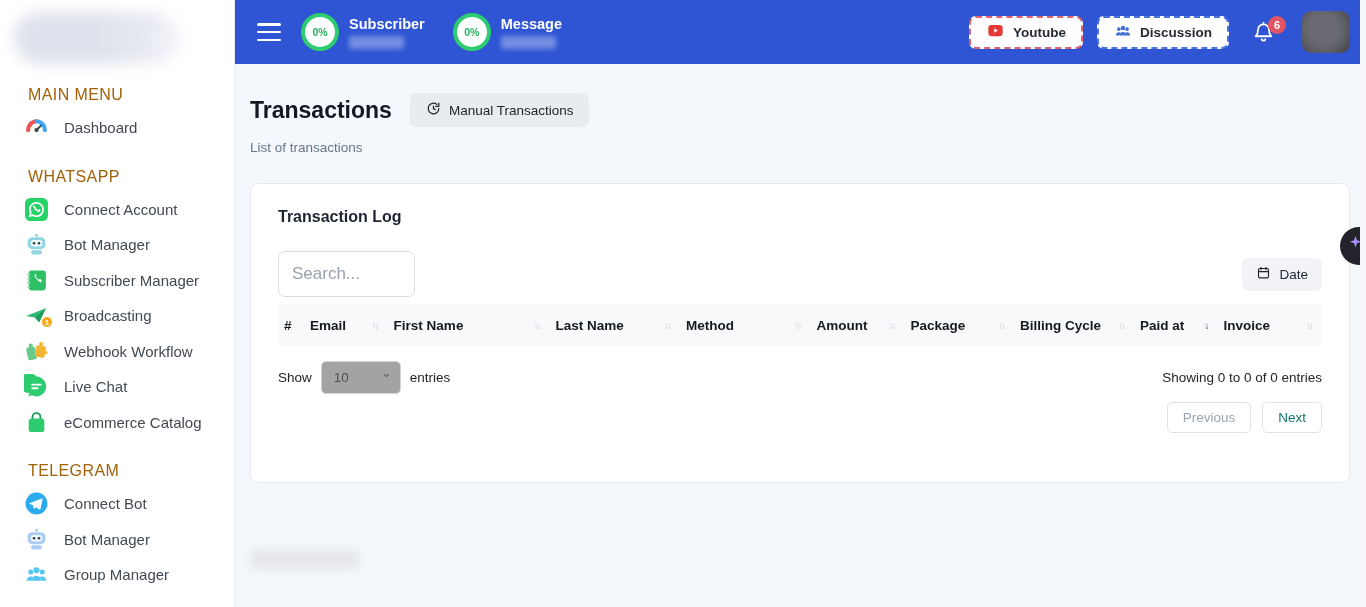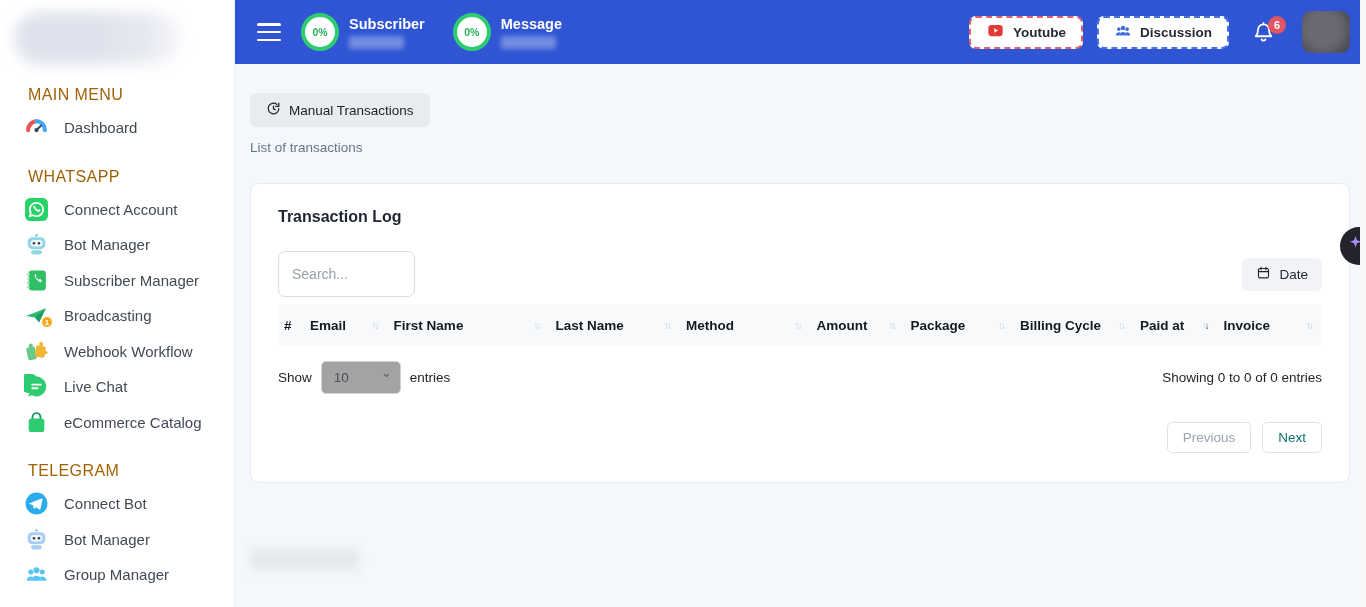--- a/index.html
+++ b/index.html
@@ -46,41 +46,41 @@
   .page-head { display:flex; align-items:center; gap:18px; }
   .page-title { font-size:23px; font-weight:bold; color:#12181f; }
   .manual-btn { display:flex; align-items:center; gap:8px; background:#e9ecef; border:none; border-radius:6px;
       height:34px; padding:0 16px; font-size:13.5px; color:#212529; cursor:pointer; font-family:inherit;justify-content:space-between; }
   .subtitle { margin-top:13px; font-size:13.5px; color:#677788; }
 
   .card { margin-top:28px; background:#fff; border:1px solid #e7ebf0; border-radius:8px; padding:24px 27px; height:300px; }
   .card-title { font-size:16px; font-weight:bold; color:#1e2530; }
   .controls { margin-top:25px; display:flex; justify-content:space-between; align-items:center; }
   .search-input { width:137px; height:46px; border:1px solid #d9dee5; border-radius:7px; padding:0 13px;
-      font-size:14px; color:#30373f; font-family:inherit; outline:none; }
+      font-size:17px; color:#30373f; font-family:inherit; outline:none; }
   .search-input::placeholder { color:#97a0ac; }
   .date-btn { display:flex; align-items:center; gap:8px; background:#f1f3f6; border:none; border-radius:6px;
       height:33px; padding:0 14px; font-size:13.5px; color:#1e2530; cursor:pointer; font-family:inherit; }
 
   .thead { margin-top:7px; display:flex; align-items:center; height:42px; background:#f7f9fb; }
   .hcell { display:flex; align-items:center; justify-content:space-between; padding:0 10px 0 6px;
       font-weight:bold; font-size:13.5px; color:#15191e; cursor:pointer; white-space:nowrap; }
   .c0{width:2.5%}.c1{width:8%}.c2{width:15.5%}.c3{width:12.5%}.c4{width:12.5%}.c5{width:9%}.c6{width:10.5%}.c7{width:11.5%}.c8{width:8%}.c9{width:10%}
   .sort { font-size:10px; color:#c4ccd4; letter-spacing:-2px; font-weight:normal; margin-left:6px; }
   .sort .dn.active { color:#3f4650; }
   .empty-row { height:41px; line-height:41px; text-align:center; font-size:13.5px; color:#212529; border-bottom:1px solid #e9edf2; }
 
   .table-footer { margin-top:15px; display:flex; justify-content:space-between; align-items:center; }
   .show-group { display:flex; align-items:center; gap:9px; font-size:13.5px; color:#212529; }
   .select-box { position:relative; }
   .select-box select { appearance:none; -webkit-appearance:none; width:80px; height:33px; border:1px solid #ced4da;
       border-radius:5px; background:#a3a3a3; padding:0 24px 0 12px; font-size:13.5px; color:#495057; font-family:inherit; cursor:pointer; }
   .chev { position:absolute; right:9px; top:4px; font-size:13px; color:#555e67; pointer-events:none; }
   .summary { font-size:13.5px; color:#212529; }
-  .pager { margin-top:28px; display:flex; justify-content:flex-end; gap:11px; }
+  .pager { margin-top:8px; display:flex; justify-content:flex-end; gap:11px; }
   .page-btn { height:31px; padding:0 15px; border:1px solid #dfe3e8; border-radius:5px; background:#fff;
       font-size:13.5px; font-family:inherit; cursor:pointer; }
   .page-btn.prev { color:#9aa4b2; }
   .page-btn.next { color:#0f766e; }
 
   .footer-blur { margin-top:66px; width:109px; height:21px; background:#e6e8ec; border-radius:2px; filter:blur(4px); }
 
   
   .scroll-strip { position:fixed; right:0; top:0; bottom:0; width:6px; background:#f7f8f9; z-index:60; }
   .ai-fab { position:fixed; right:-18px; top:227px; width:44px; height:38px; background:#23242b; border-radius:19px;
@@ -295,20 +295,21 @@
   </div>
 
   <div class="avatar">
       <div class="blur"></div>
     </div>
 </div>
 
 <div class="main">
 
   <div class="page-head">
+    <div class="page-title">Transactions</div>
     <button class="manual-btn">
       <span>
         <svg viewBox="0 0 24 24" width="15" height="15" fill="none" stroke="#212529" stroke-width="2" stroke-linecap="round" stroke-linejoin="round">
           <path d="M20.5 12a8.5 8.5 0 1 1-3-6.5"></path>
           <path d="M20.5 3.5v5h-5"></path>
           <path d="M12 8v4.2l2.8 1.8"></path>
         </svg>
       </span>
       <span>Manual Transactions</span>
     </button>

